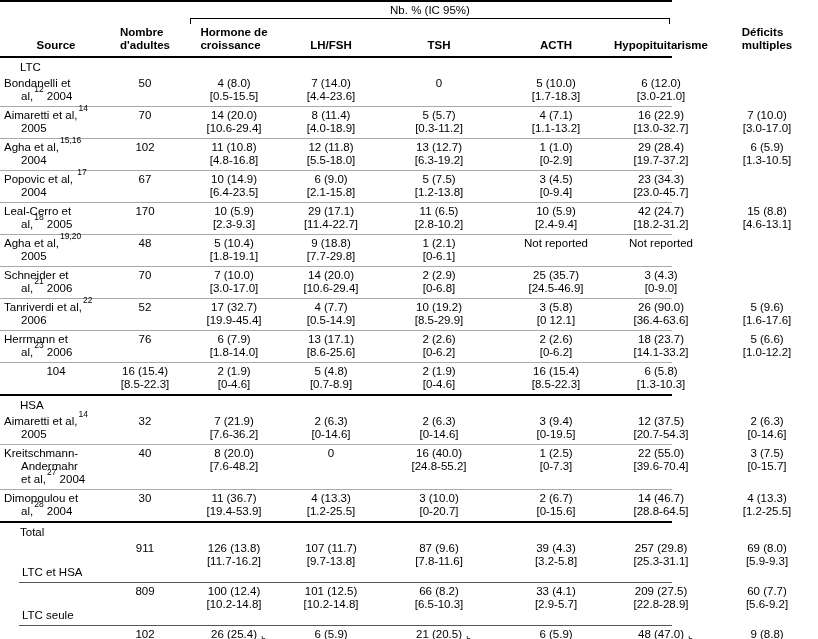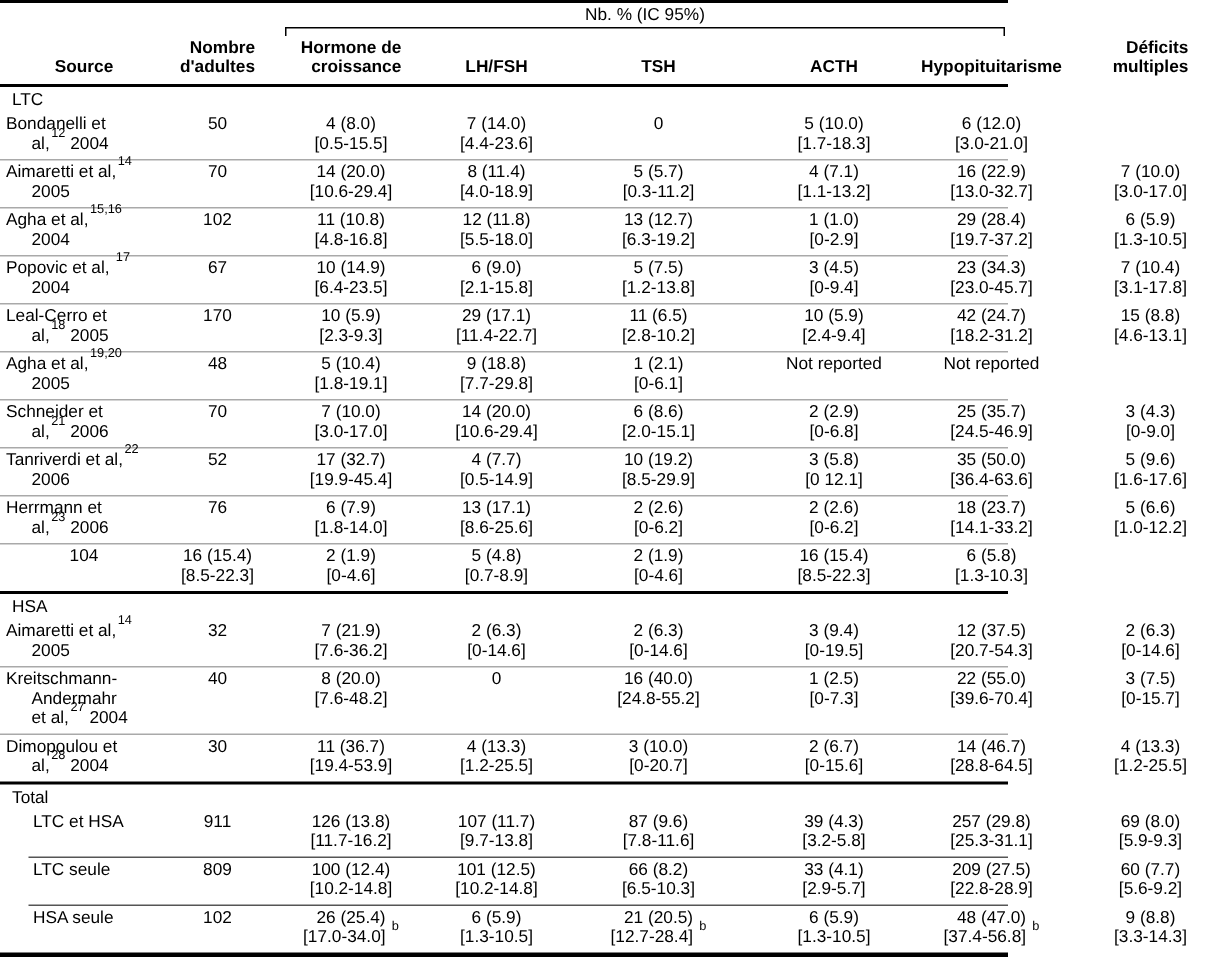--- a/index.html
+++ b/index.html
@@ -13,30 +13,30 @@
   .bottomline{height:3px;background:#000;}
 
   .grid{display:grid;grid-template-columns:112px 66px 112px 82px 134px 100px 110px 102px;}
 
   .spanner{position:relative;height:16px;font-size:11.5px;line-height:15px;}
   .spanner span{position:absolute;left:190px;right:2px;top:1px;text-align:center;}
   .bracket{margin-left:190px;margin-right:2px;height:5px;
     border-top:1px solid #000;border-left:1px solid #000;border-right:1px solid #000;}
 
   .hcell{font-weight:bold;font-size:11.5px;line-height:13px;white-space:pre-line;
-    display:flex;align-items:flex-end;justify-content:center;text-align:right;
+    display:flex;align-items:flex-end;justify-content:center;text-align:left;
     padding:2px 2px 4px;box-sizing:border-box;}
   .hdr-sep{height:2px;background:#000;}
 
-  .label-row{font-size:11.5px;line-height:13px;padding:3px 0 1px 8px;}
+  .label-row{font-size:11.5px;line-height:13px;padding:3px 0 1px 20px;}
 
   .cell{font-size:11.5px;line-height:13px;padding:2px 1px 3px;box-sizing:border-box;}
   .src{text-align:left;padding-left:4px;}
   .srcline.wrap{padding-left:17px;}
-  .tsrc{padding-left:22px;}
+  .tsrc{padding-left:22px;margin-top:24px;}
   .num,.val{text-align:center;}
 
   .sep{height:1px;}
   .sep.gray{background:#a9a9a9;}
   .sep.black{height:2px;background:#000;}
   .sep.indent{height:1px;background:#555;margin-left:19px;}
 
   sup{font-size:8.5px;line-height:0;position:relative;top:-3px;padding-left:1px;}
 </style>
 </head>
@@ -177,24 +177,20 @@
           <div class="ci">[1.2-13.8]</div>
         </div>
         <div class="cell val">
           <div class="main">3 (4.5)</div>
           <div class="ci">[0-9.4]</div>
         </div>
         <div class="cell val">
           <div class="main">23 (34.3)</div>
           <div class="ci">[23.0-45.7]</div>
         </div>
-        <div class="cell val">
-          <div class="main">7 (10.4)</div>
-          <div class="ci">[3.1-17.8]</div>
-        </div>
       </div>
       <div class="sep gray"></div>
       <div class="grid">
         <div class="cell src">
           <div class="srcline">Leal-Cerro et</div>
           <div class="srcline wrap">al,<sup>18</sup> 2005</div>
         </div>
         <div class="cell num">170</div>
         <div class="cell val">
           <div class="main">10 (5.9)</div>
@@ -256,24 +252,20 @@
         <div class="cell num">70</div>
         <div class="cell val">
           <div class="main">7 (10.0)</div>
           <div class="ci">[3.0-17.0]</div>
         </div>
         <div class="cell val">
           <div class="main">14 (20.0)</div>
           <div class="ci">[10.6-29.4]</div>
         </div>
         <div class="cell val">
-          <div class="main">6 (8.6)</div>
-          <div class="ci">[2.0-15.1]</div>
-        </div>
-        <div class="cell val">
           <div class="main">2 (2.9)</div>
           <div class="ci">[0-6.8]</div>
         </div>
         <div class="cell val">
           <div class="main">25 (35.7)</div>
           <div class="ci">[24.5-46.9]</div>
         </div>
         <div class="cell val">
           <div class="main">3 (4.3)</div>
           <div class="ci">[0-9.0]</div>
@@ -296,21 +288,21 @@
         </div>
         <div class="cell val">
           <div class="main">10 (19.2)</div>
           <div class="ci">[8.5-29.9]</div>
         </div>
         <div class="cell val">
           <div class="main">3 (5.8)</div>
           <div class="ci">[0 12.1]</div>
         </div>
         <div class="cell val">
-          <div class="main">35 (50.0)</div>
+          <div class="main">26 (90.0)</div>
           <div class="ci">[36.4-63.6]</div>
         </div>
         <div class="cell val">
           <div class="main">5 (9.6)</div>
           <div class="ci">[1.6-17.6]</div>
         </div>
       </div>
       <div class="sep gray"></div>
       <div class="grid">
         <div class="cell src">

